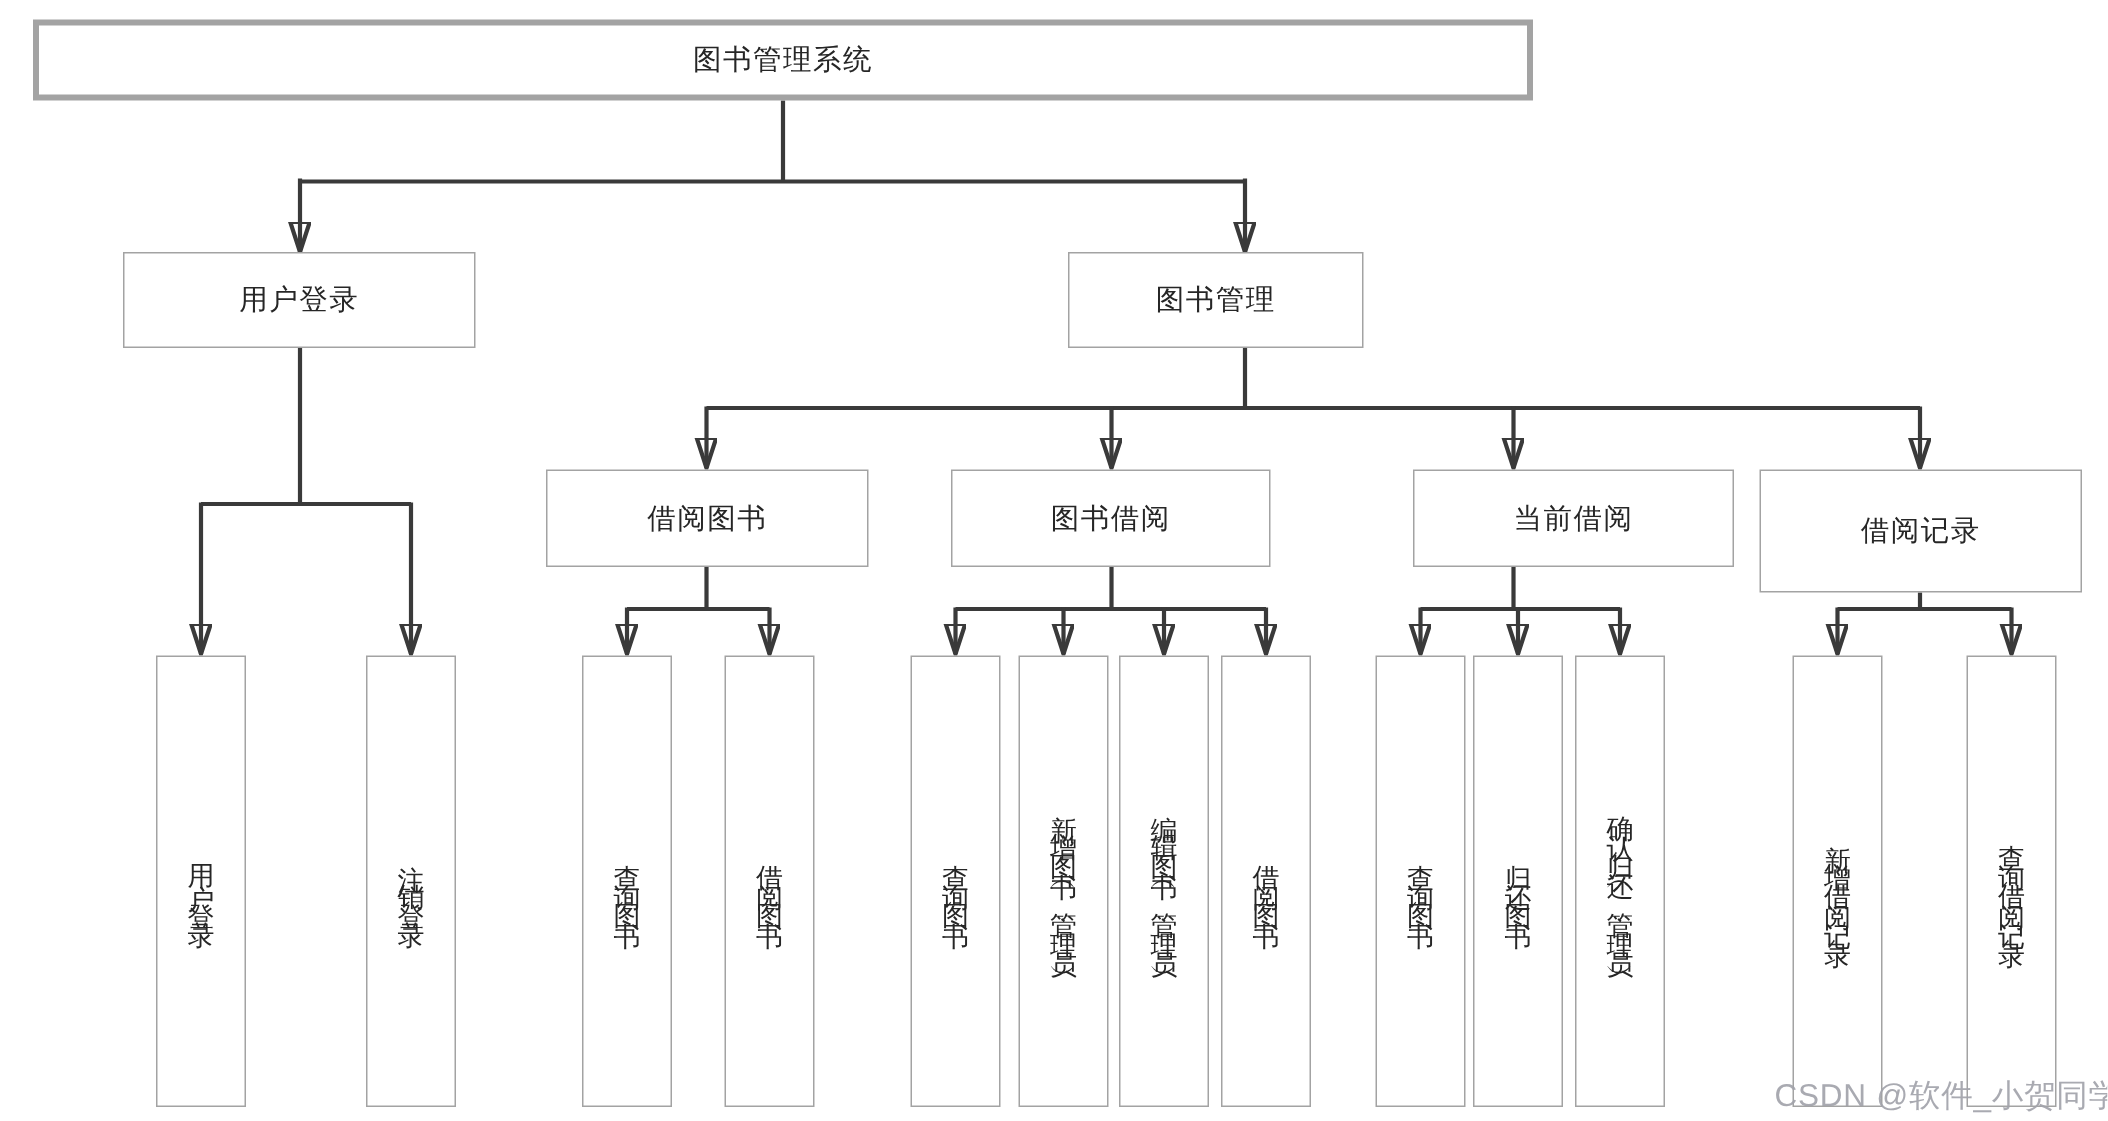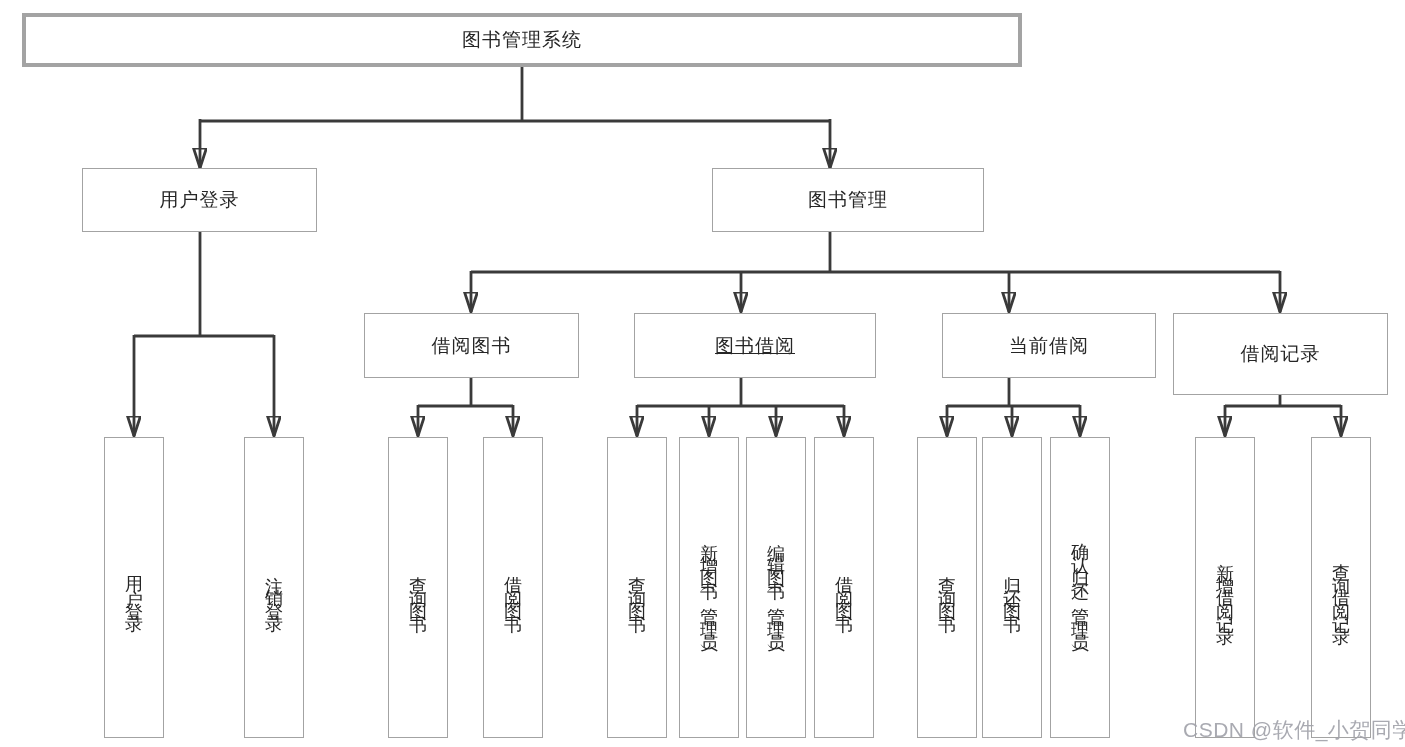--- a/index.html
+++ b/index.html
@@ -85,24 +85,24 @@
     <g>
       <path d="M1280,377 V406 M1225,406 H1341"></path>
       <path d="M1225,405 V436" marker-end="url(#arrow)"></path>
       <path d="M1341,405 V436" marker-end="url(#arrow)"></path>
     </g>
   </svg>
 
   <div class="box root" style="left:22px; top:13px; width:1000px; height:54px;">图书管理系统</div>
 
   <div class="box" style="left:82px; top:168px; width:235px; height:64px;">用户登录</div>
-  <div class="box" style="left:712px; top:168px; width:272px; height:64px;">图书管理</div>
+  <div class="box" style="left:712px; top:168px; width:197px; height:64px;">图书管理</div>
 
   <div class="box" style="left:364px; top:313px; width:215px; height:65px;">借阅图书</div>
-  <div class="box" style="left:634px; top:313px; width:242px; height:65px;text-decoration:underline;">图书借阅</div>
+  <div class="box" style="left:634px; top:313px; width:213px; height:65px;">图书借阅</div>
   <div class="box" style="left:902px; top:313px; width:214px; height:65px;margin-left:40px;">当前借阅</div>
   <div class="box" style="left:1173px; top:313px; width:215px; height:82px;">借阅记录</div>
 
   <div class="box v" style="left:104px; top:437px; width:60px; height:301px;">用户登录</div>
   <div class="box v" style="left:244px; top:437px; width:60px; height:301px;">注销登录</div>
 
   <div class="box v" style="left:388px; top:437px; width:60px; height:301px;">查询图书</div>
   <div class="box v" style="left:483px; top:437px; width:60px; height:301px;">借阅图书</div>
 
   <div class="box v" style="left:607px; top:437px; width:60px; height:301px;">查询图书</div>

